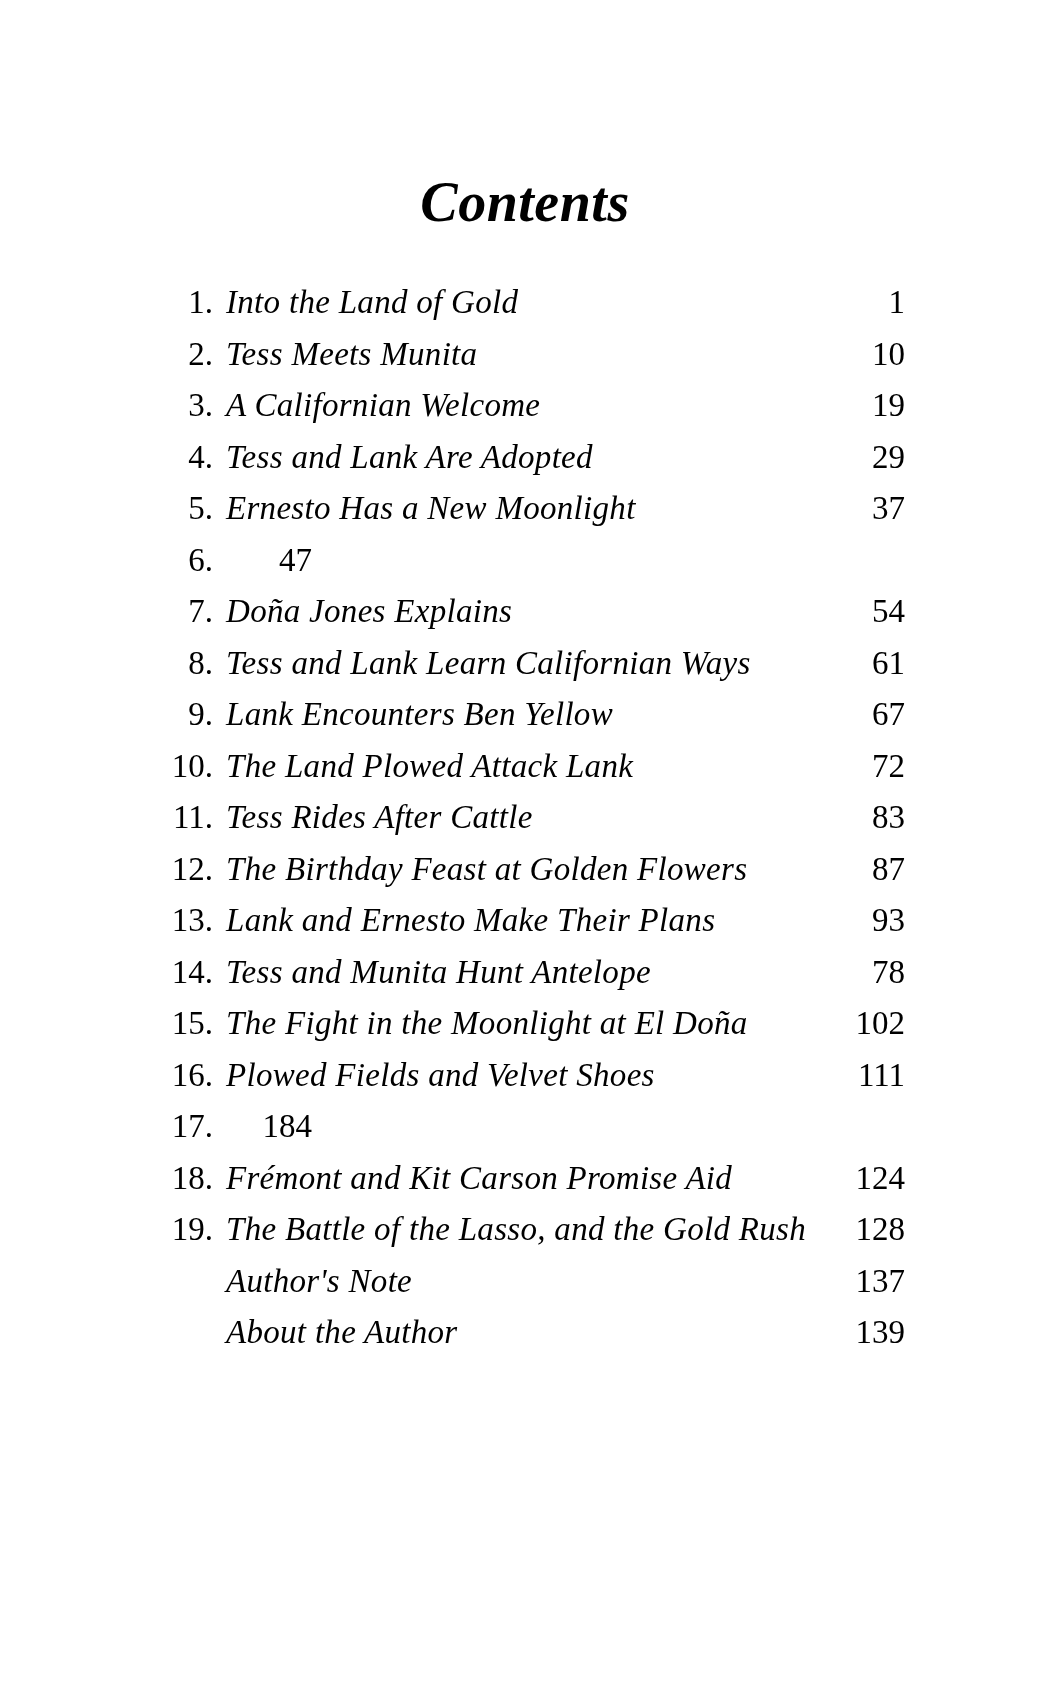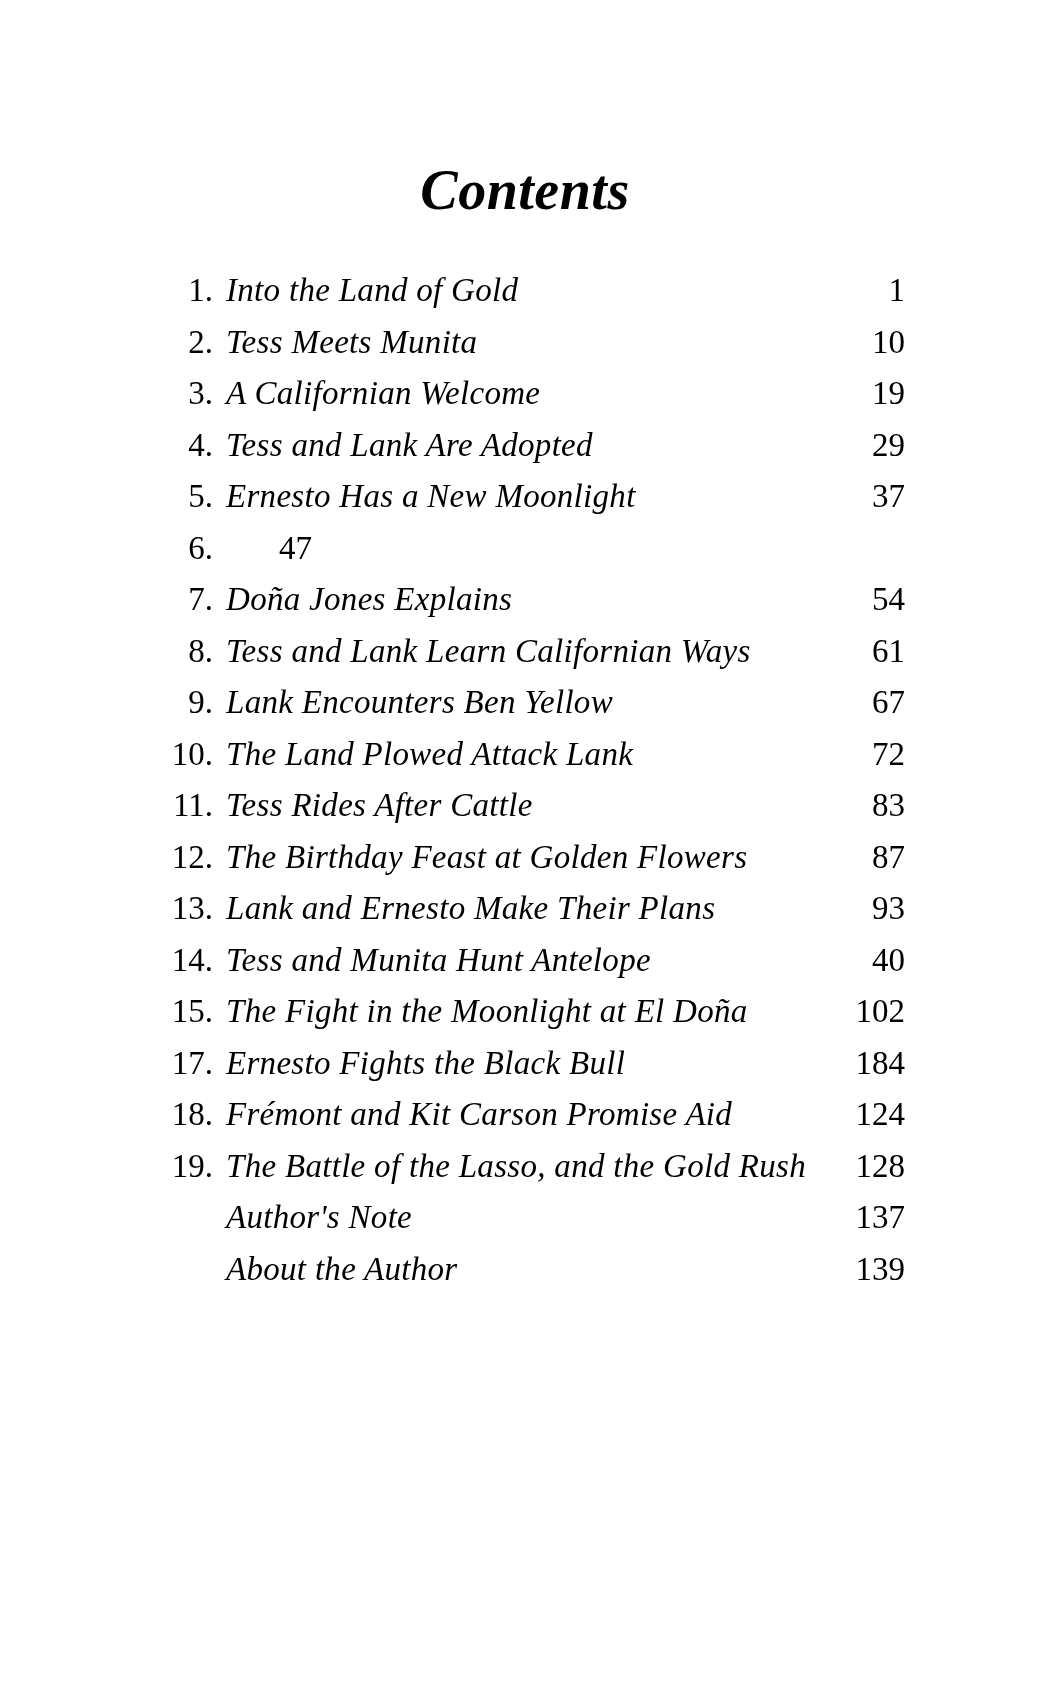--- a/index.html
+++ b/index.html
@@ -22,21 +22,21 @@
     padding: 0;
     position: relative;
   }
   .toc-title {
     text-align: center;
     font-family: "Liberation Serif", serif;
     font-style: italic;
     font-weight: bold;
     font-size: 56px;
     letter-spacing: 0.5px;
-    margin: 4px;
+    margin: 16px;
     padding-top: 158px;
     line-height: 1;
   }
   .toc-list {
     margin: 0;
     padding: 0;
     list-style: none;
     width: 760px;
     margin-left: 145px;
     margin-top: 54px;
@@ -139,30 +139,34 @@
         <span class="toc-page">87</span>
       </li>
       <li class="toc-row">
         <span class="toc-num">13.</span>
         <span class="toc-label">Lank and Ernesto Make Their Plans</span>
         <span class="toc-page">93</span>
       </li>
       <li class="toc-row">
         <span class="toc-num">14.</span>
         <span class="toc-label">Tess and Munita Hunt Antelope</span>
-        <span class="toc-page">40</span>
+        <span class="toc-page">78</span>
       </li>
       <li class="toc-row">
         <span class="toc-num">15.</span>
         <span class="toc-label">The Fight in the Moonlight at El Doña</span>
         <span class="toc-page">102</span>
       </li>
       <li class="toc-row">
+        <span class="toc-num">16.</span>
+        <span class="toc-label">Plowed Fields and Velvet Shoes</span>
+        <span class="toc-page">111</span>
+      </li>
+      <li class="toc-row">
         <span class="toc-num">17.</span>
-        <span class="toc-label">Ernesto Fights the Black Bull</span>
         <span class="toc-page">184</span>
       </li>
       <li class="toc-row">
         <span class="toc-num">18.</span>
         <span class="toc-label">Frémont and Kit Carson Promise Aid</span>
         <span class="toc-page">124</span>
       </li>
       <li class="toc-row">
         <span class="toc-num">19.</span>
         <span class="toc-label">The Battle of the Lasso, and the Gold Rush</span>

